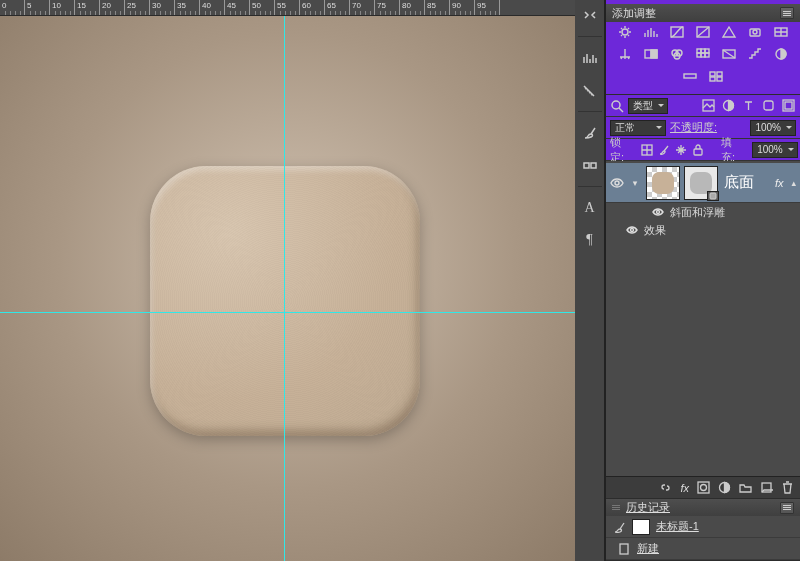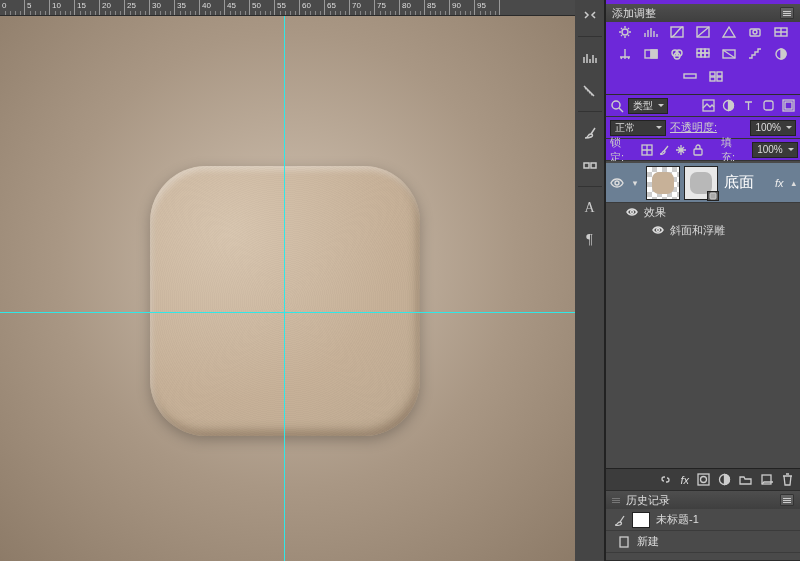--- a/index.html
+++ b/index.html
@@ -126,21 +126,21 @@
   background: radial-gradient(circle, #e8dccb, #9a8875); }
 .lock-ind { margin-left: auto; width: 10px; height: 12px; }
 .lock-ind svg { width: 10px; height: 12px; stroke: #ccc; fill: #aaa; stroke-width: 1; }
 
 .layers-footer { height: 22px; background: #3c3c3c; border-top: 1px solid #222;
   display: flex; align-items: center; justify-content: flex-end; gap: 8px; padding: 0 6px; }
 .layers-footer svg { width: 13px; height: 13px; stroke: #ccc; fill: none; stroke-width: 1.3; }
 .layers-footer .fx { font-style: italic; font-size: 11px; color: #ddd; }
 
 
-.history-panel { height: 70px; display: flex; flex-direction: column; }
+.history-panel { height: 62px; display: flex; flex-direction: column; text-decoration: underline; }
 .history-list { flex: 1; background: #4a4a4a; }
 .hist-row { display: flex; align-items: center; height: 22px; padding: 0 6px; gap: 6px;
   border-bottom: 1px solid #3b3b3b; }
 .hist-thumb { width: 18px; height: 16px; background: #fff; border: 1px solid #222; }
 .hist-row.sub { padding-left: 11px; }
 .hist-icon { width: 14px; height: 14px; }
 .hist-icon svg { width: 14px; height: 14px; stroke: #ccc; fill: none; stroke-width: 1.3; }
 </style>
 </head>
 <body>
@@ -524,37 +524,37 @@
               <svg viewBox="0 0 8 8">
                   <rect x="1" y="1" width="6" height="6" rx="1"></rect>
                 </svg>
             </div>
           </div>
         </div>
         <span class="layer-name">底面</span>
         <span class="fx-tag">fx</span>
         <span class="fx-toggle">▴</span>
       </div>
+      <div class="effect-row child">
+        <div class="eye">
+          <svg viewBox="0 0 12 12">
+              <path d="M1 6s2-3 5-3 5 3 5 3-2 3-5 3-5-3-5-3z"></path>
+              <circle cx="6" cy="6" r="1.5"></circle>
+            </svg>
+        </div>
+        <span>斜面和浮雕</span>
+      </div>
       <div class="effect-row">
         <div class="eye">
           <svg viewBox="0 0 12 12">
               <path d="M1 6s2-3 5-3 5 3 5 3-2 3-5 3-5-3-5-3z"></path>
               <circle cx="6" cy="6" r="1.5"></circle>
             </svg>
         </div>
         <span>效果</span>
-      </div>
-      <div class="effect-row child">
-        <div class="eye">
-          <svg viewBox="0 0 12 12">
-              <path d="M1 6s2-3 5-3 5 3 5 3-2 3-5 3-5-3-5-3z"></path>
-              <circle cx="6" cy="6" r="1.5"></circle>
-            </svg>
-        </div>
-        <span>斜面和浮雕</span>
       </div>
 
     </div>
 
     <div class="layers-footer">
       <svg viewBox="0 0 13 13">
           <path d="M5 8a2 2 0 010-4h1M8 5a2 2 0 010 4H7"></path>
         </svg>
       <span class="fx">fx</span>
       <svg viewBox="0 0 13 13">

